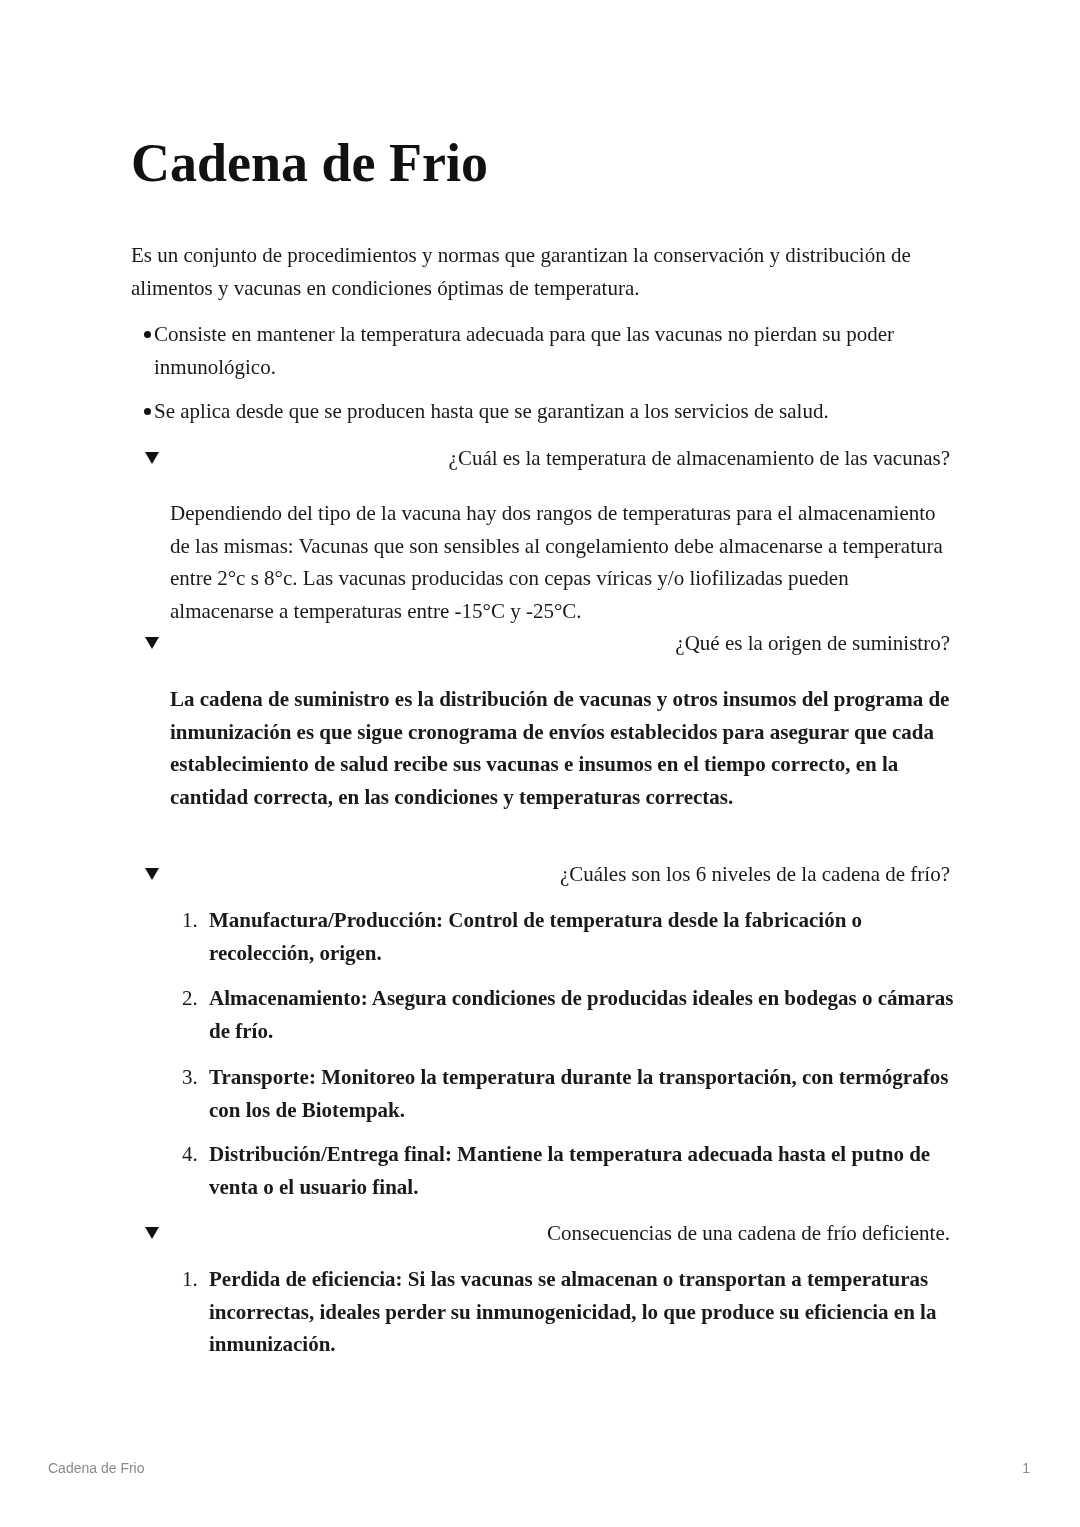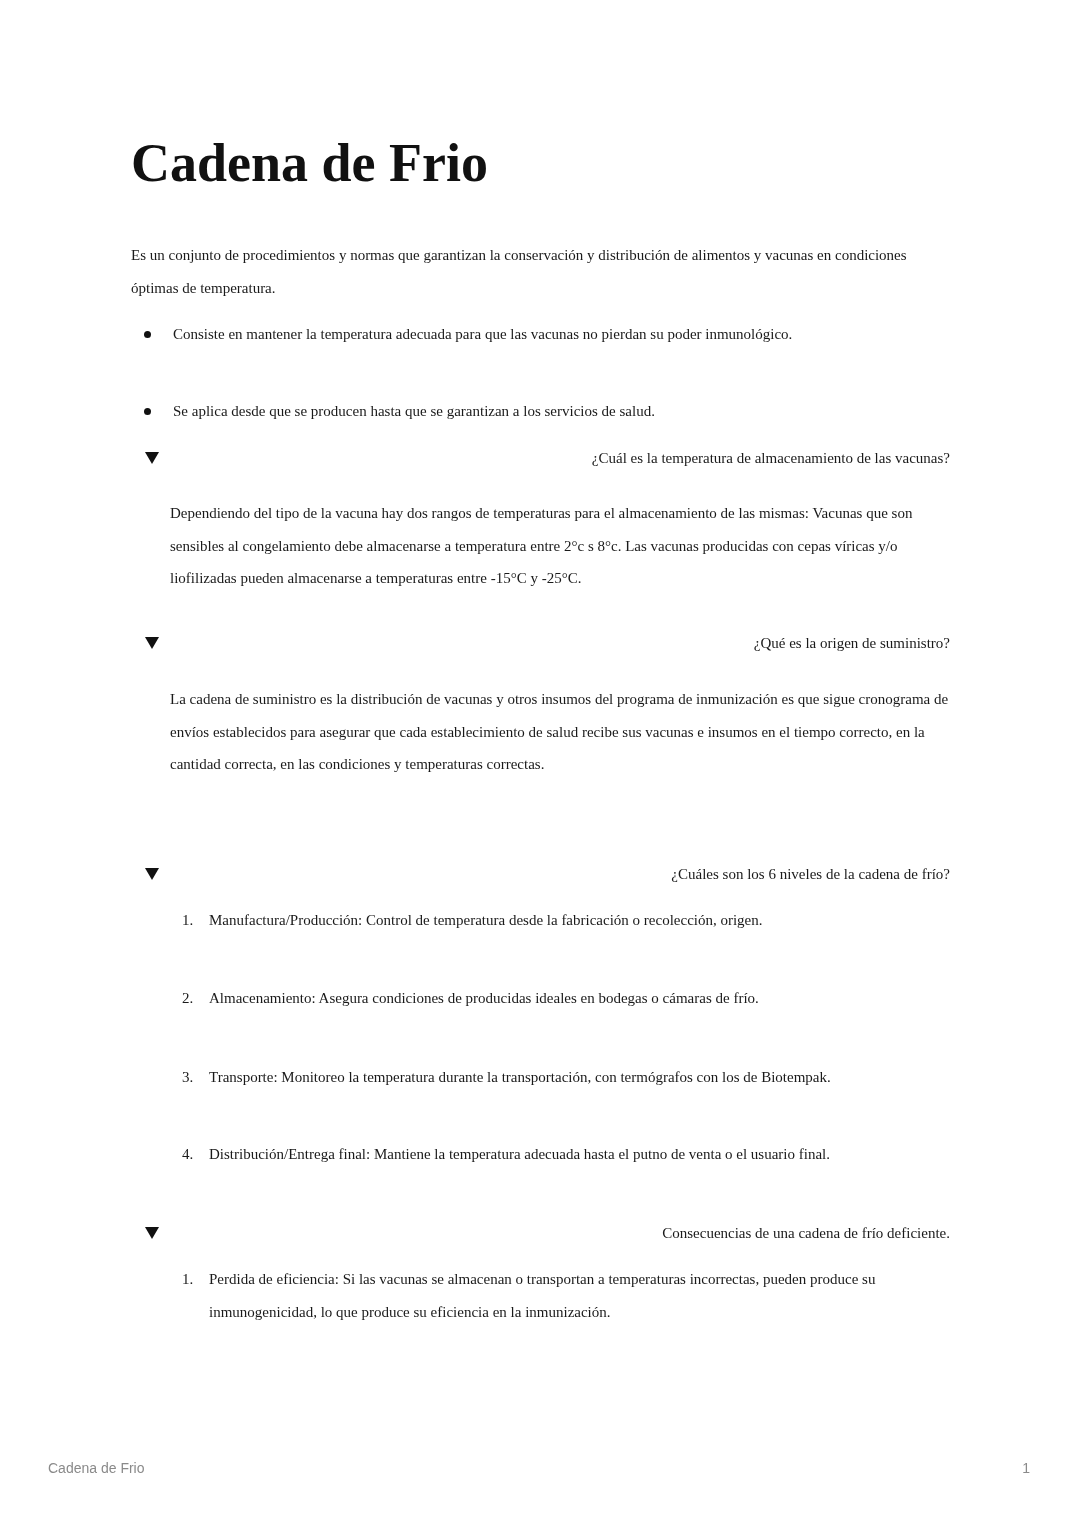--- a/index.html
+++ b/index.html
@@ -27,21 +27,21 @@
       left: 0;
       margin: 0;
       font-family: "Liberation Serif", serif;
       font-weight: bold;
       font-size: 54px;
       line-height: 70px;
       color: #111;
       white-space: nowrap;
     }
     .txt {
-      font-size: 15px;
+      font-size: 21px;
       line-height: 32.5px;
       color: #1a1a1a;
     }
     .block { position: absolute; left: 0; width: 820px; }
     .intro { top: 239px; }
     .bullet {
       position: absolute;
       left: 0;
       width: 820px;
     }
@@ -49,21 +49,21 @@
       position: absolute;
       left: 13px;
       top: 13px;
       width: 7px;
       height: 7px;
       border-radius: 50%;
       background: #111;
     }
     .bullet .btext {
       position: absolute;
-      left: 42px;
+      left: 23px;
       width: 780px;
     }
     .toggle {
       position: absolute;
       left: 0;
       width: 820px;
     }
     .toggle .tri {
       position: absolute;
       left: 14px;
@@ -95,20 +95,21 @@
     .num .n {
       position: absolute;
       left: 51px;
       width: 22px;
       text-align: left;
     }
     .num .ntext {
       position: absolute;
       left: 78px;
       width: 745px;
+      font-weight: bold;
     }
     .footer-left {
       position: absolute;
       left: 48px;
       top: 1460px;
       font-family: "Liberation Sans", sans-serif;
       font-size: 14px;
       color: #8a8a8a;
     }
     .footer-right {
@@ -140,21 +141,21 @@
   <div class="toggle txt" style="top:442px;">
     <span class="tri"></span>
     <div class="ttext">¿Cuál es la temperatura de almacenamiento de las vacunas?</div>
   </div>
   <div class="tbody txt" style="top:485px;">Dependiendo del tipo de la vacuna hay dos rangos de temperaturas para el almacenamiento de las mismas: Vacunas que son sensibles al congelamiento debe almacenarse a temperatura entre 2°c s 8°c. Las vacunas producidas con cepas víricas y/o liofilizadas pueden almacenarse a temperaturas entre -15°C y -25°C.</div>
 
   <div class="toggle txt" style="top:627px;">
     <span class="tri"></span>
     <div class="ttext">¿Qué es la origen de suministro?</div>
   </div>
-  <div class="tbody txt" style="top:671px;">La cadena de suministro es la distribución de vacunas y otros insumos del programa de inmunización es que sigue cronograma de envíos establecidos para asegurar que cada establecimiento de salud recibe sus vacunas e insumos en el tiempo correcto, en la cantidad correcta, en las condiciones y temperaturas correctas.</div>
+  <div class="tbody txt" style="top:671px;font-weight:bold;">La cadena de suministro es la distribución de vacunas y otros insumos del programa de inmunización es que sigue cronograma de envíos establecidos para asegurar que cada establecimiento de salud recibe sus vacunas e insumos en el tiempo correcto, en la cantidad correcta, en las condiciones y temperaturas correctas.</div>
 
   <div class="toggle txt" style="top:858px;">
     <span class="tri"></span>
     <div class="ttext">¿Cuáles son los 6 niveles de la cadena de frío?</div>
   </div>
   <div class="num txt" style="top:904px;">
     <span class="n">1.</span>
     <div class="ntext">Manufactura/Producción: Control de temperatura desde la fabricación o recolección, origen.</div>
   </div>
   <div class="num txt" style="top:982px;">
@@ -169,18 +170,18 @@
     <span class="n">4.</span>
     <div class="ntext">Distribución/Entrega final: Mantiene la temperatura adecuada hasta el putno de venta o el usuario final.</div>
   </div>
 
   <div class="toggle txt" style="top:1217px;">
     <span class="tri"></span>
     <div class="ttext">Consecuencias de una cadena de frío deficiente.</div>
   </div>
   <div class="num txt" style="top:1263px;">
     <span class="n">1.</span>
-    <div class="ntext">Perdida de eficiencia: Si las vacunas se almacenan o transportan a temperaturas incorrectas, pueden produce su inmunogenicidad, lo que produce su eficiencia en la inmunización.</div>
+    <div class="ntext">Perdida de eficiencia: Si las vacunas se almacenan o transportan a temperaturas incorrectas, ideales perder su inmunogenicidad, lo que produce su eficiencia en la inmunización.</div>
   </div>
 </div>
 
 <div class="footer-left">Cadena de Frio</div>
 <div class="footer-right">1</div>
 
 </body></html>

